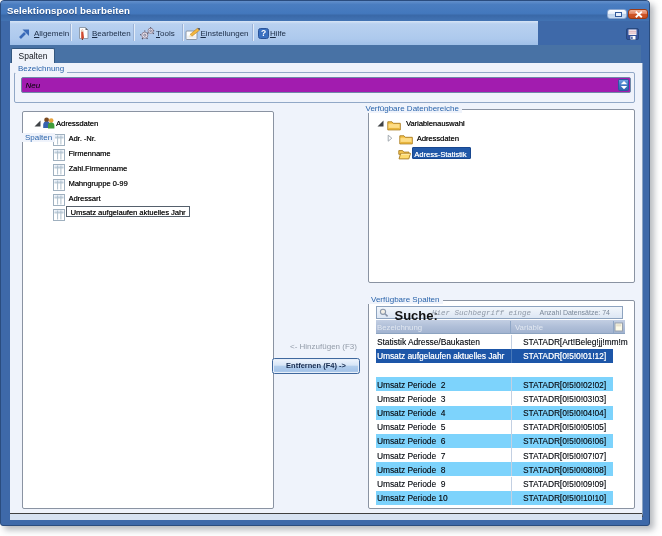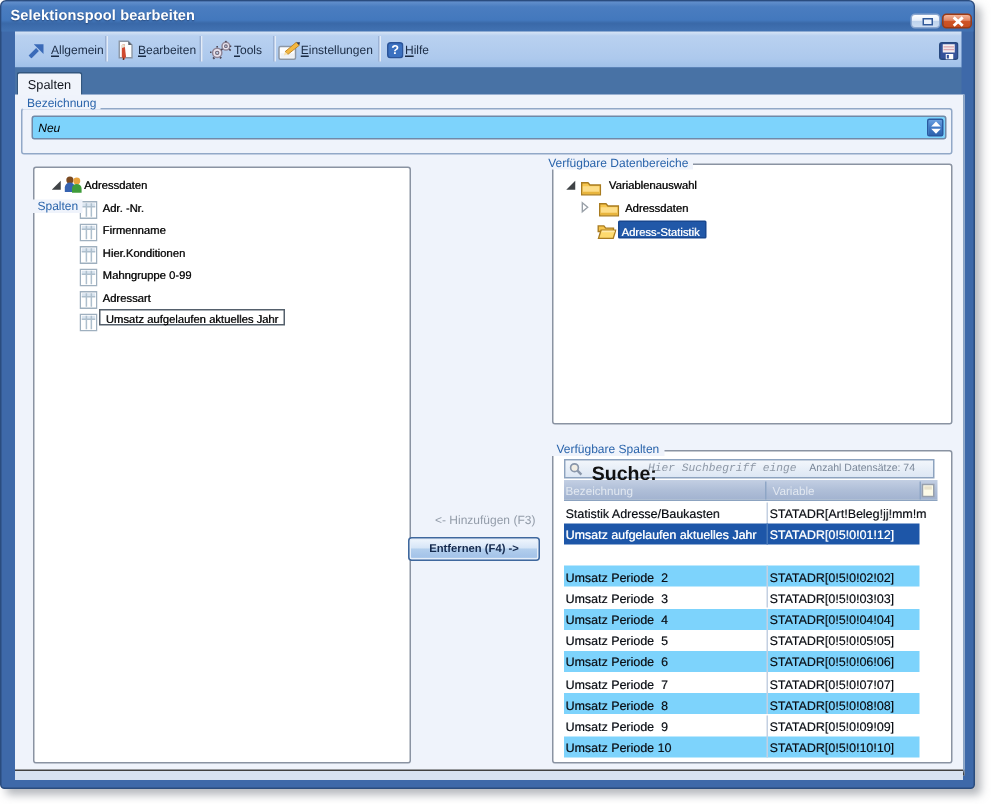--- a/index.html
+++ b/index.html
@@ -5,32 +5,32 @@
 html,body{margin:0;padding:0;}
 body{width:662px;height:536px;background:#ffffff;font-family:"Liberation Sans",sans-serif;overflow:hidden;}
 #stage{position:relative;width:662px;height:536px;border-radius:24px;}
 #win{position:absolute;left:0;top:0;width:648px;height:524px;background:#3e69a9;border:1px solid #2a4c7e;border-radius:4px 4px 3px 3px;box-shadow:4px 4px 6px rgba(110,115,125,0.5);}
 #title{position:absolute;left:0;top:0;right:0;height:20px;border-radius:3px 3px 0 0;background:linear-gradient(180deg,#6390cc 0%,#4a7dc0 18%,#4378bd 62%,#3a69a8 72%,#3b6aaa 78%,#4273b3 100%);}
 #title .txt{position:absolute;left:6px;top:3.5px;font-size:9.7px;font-weight:bold;color:#ffffff;letter-spacing:0.1px;text-shadow:0 1px 1px rgba(20,40,80,.6);}
 .capbtn{position:absolute;top:7.5px;height:10.5px;width:20px;border-radius:3px;box-sizing:border-box;}
 #btnrest{left:606px;background:linear-gradient(180deg,#ffffff 0%,#e6eefa 45%,#bdd2ec 50%,#cbdcf2 100%);border:1px solid #8aa6cf;}
 #btnrest .sq{position:absolute;left:6.5px;top:2.5px;width:5px;height:3px;border:1.2px solid #30599a;background:#e9f0fb;}
 #btnclose{left:627px;background:linear-gradient(180deg,#f2b49a 0%,#e28563 45%,#cf5426 50%,#c64e20 100%);border:1px solid #9c3a14;}
-#tbar{position:absolute;left:9px;top:20px;width:631px;height:24px;background:linear-gradient(180deg,#d8e5f6 0%,#b9d1f0 12%,#adc9ed 75%,#9fc0e8 100%);}
+#tbar{position:absolute;left:9px;top:20px;width:528px;height:24px;background:linear-gradient(180deg,#d8e5f6 0%,#b9d1f0 12%,#adc9ed 75%,#9fc0e8 100%);}
 #tbar .lbl{position:absolute;top:8px;font-size:8px;color:#1a2b44;}
 #tbar .sep{position:absolute;top:3px;width:1px;height:17px;background:#9cb3d6;border-right:1px solid #e3ecf8;}
 #tbar u{text-decoration:underline;}
 #band{position:absolute;left:9px;top:44px;width:631px;height:18px;background:#4872a5;}
 #tab{position:absolute;left:1px;top:3px;width:42px;height:15px;background:#f0f4fb;border:1px solid #33577f;border-bottom:none;border-radius:2px 2px 0 0;font-size:8.5px;color:#10141c;text-align:center;line-height:15px;}
 #page{position:absolute;left:9px;top:62px;width:631.5px;height:450px;background:#eff3fb;border-right:1px solid #8ba3c2;border-bottom:4px solid #404040;}
 #strip{position:absolute;left:9px;top:513px;width:632px;height:6px;background:#d7e2f1;}
 .grplabel{position:absolute;font-size:8px;color:#2a64ab;background:#eff3fb;padding:0 3px;z-index:3;}
 .grpbox{position:absolute;border:1px solid #91a8c7;border-radius:2px;}
 #grpBez{left:4px;top:8.5px;width:619px;height:29px;}
-#combo{position:absolute;left:11px;top:14px;width:608px;height:14px;background:#7dd3fc;border:1px solid #7089a8;border-radius:2px;font-style:italic;}
+#combo{position:absolute;left:11px;top:14px;width:608px;height:14px;background:#a21caf;border:1px solid #7089a8;border-radius:2px;font-style:italic;}
 #combo .t{position:absolute;left:3.5px;top:3px;font-size:8px;color:#000000;}
 #combo .btn{position:absolute;right:1px;top:1px;width:11.5px;height:12px;border-radius:1.5px;background:linear-gradient(180deg,#6aa0e0 0%,#4079c6 50%,#2f64ae 100%);border:1px solid #2a59a0;box-sizing:border-box;}
 .white{position:absolute;background:#ffffff;border:1px solid #8a93a2;border-radius:2px;}
 #boxSpalten{left:11.5px;top:48px;width:250px;height:396px;}
 #boxDaten{left:358px;top:46px;width:265px;height:172px;}
 #boxVS{left:358px;top:236.5px;width:265px;height:207.5px;}
 .trow{position:absolute;height:15px;font-size:7.5px;color:#0a0a0a;text-shadow:0.3px 0 0 rgba(10,10,10,0.75);}
 .trow .tx{position:absolute;top:3px;white-space:nowrap;}
 .selbox{position:absolute;background:#2158a8;border:1px solid #18478f;border-radius:1px;box-sizing:border-box;}
 .focusbox{position:absolute;border:1px solid #55606c;background:#ffffff;}
@@ -39,21 +39,21 @@
 #search .su{position:absolute;left:17.5px;top:1px;font-weight:bold;color:#111111;font-size:13px;}
 #search .hint{position:absolute;left:55px;top:2px;font-style:italic;color:#8e98a6;font-size:7.5px;font-family:Liberation Mono, monospace;}
 #search .anz{position:absolute;right:11.5px;top:2.2px;color:#7a8798;font-size:7px;}
 #thead{position:absolute;left:366px;top:256.5px;width:249px;height:14.5px;background:linear-gradient(180deg,#c3cfe3 0%,#b0bfd8 50%,#a2b3d0 100%);border-bottom:1px solid #8ca3c0;box-sizing:border-box;font-size:7.8px;color:#e2e8f1;}
 #thead .c1{position:absolute;left:1px;top:3.5px;}
 #thead .c2{position:absolute;left:139px;top:3.5px;}
 #thead .d{position:absolute;left:134px;top:1px;width:1px;height:12px;background:#8ea6c6;}
 #thead .d2{position:absolute;left:237px;top:1px;width:1px;height:12px;background:#8ea6c6;}
 .row{position:absolute;left:366px;width:237px;height:14.2px;font-size:8.3px;color:#0a0e14;text-shadow:0.3px 0 0 rgba(10,14,20,0.45);}
 .row .c1{position:absolute;left:1px;top:2.5px;white-space:nowrap;}
-.row .c2{position:absolute;left:137px;top:2.5px;white-space:nowrap;}
+.row .c2{position:absolute;left:147px;top:2.5px;white-space:nowrap;}
 .row .vd{position:absolute;left:135px;top:0;width:1px;height:14.2px;background:#c3d0e2;}
 .row.alt{background:#7dd3fc;}
 .row.sel{background:#1d56a8;color:#ffffff;text-shadow:0.3px 0 0 rgba(255,255,255,0.7);}
 .row.sel .vd{background:#4878b8;}
 #hinzu{position:absolute;left:280px;top:279px;white-space:nowrap;font-size:8px;color:#939ca9;}
 #entf{position:absolute;left:262px;top:294.5px;width:86px;height:14px;border:1px solid #3f689e;border-radius:2.5px;background:linear-gradient(180deg,#f0f6fd 0%,#d6e5f7 45%,#b3cfed 50%,#a5c4e9 85%,#b7d1ee 100%);font-size:7.5px;font-weight:bold;color:#14294d;text-align:center;line-height:14px;box-shadow:0 0 0 1px #e6eef9 inset;}
 </style>
 </head>
 <body>
 <div id="stage">
@@ -147,21 +147,21 @@
     <div class="trow" style="left:46px;top:53px">
           <div class="tx">Adressdaten</div>
         </div>
     <div class="trow" style="left:58.4px;top:68px">
           <div class="tx">Adr. -Nr.</div>
         </div>
     <div class="trow" style="left:58.4px;top:83px">
           <div class="tx">Firmenname</div>
         </div>
     <div class="trow" style="left:58.4px;top:98px">
-          <div class="tx">Hier.Konditionen</div>
+          <div class="tx">Zahl.Firmenname</div>
         </div>
     <div class="trow" style="left:58.4px;top:113px">
           <div class="tx">Mahngruppe 0-99</div>
         </div>
     <div class="trow" style="left:58.4px;top:128px">
           <div class="tx">Adressart</div>
         </div>
     <div class="focusbox" style="left:56.4px;top:143px;width:122px;height:8.5px;"></div>
     <div class="trow" style="left:60.5px;top:142px">
           <div class="tx">Umsatz aufgelaufen aktuelles Jahr</div>

